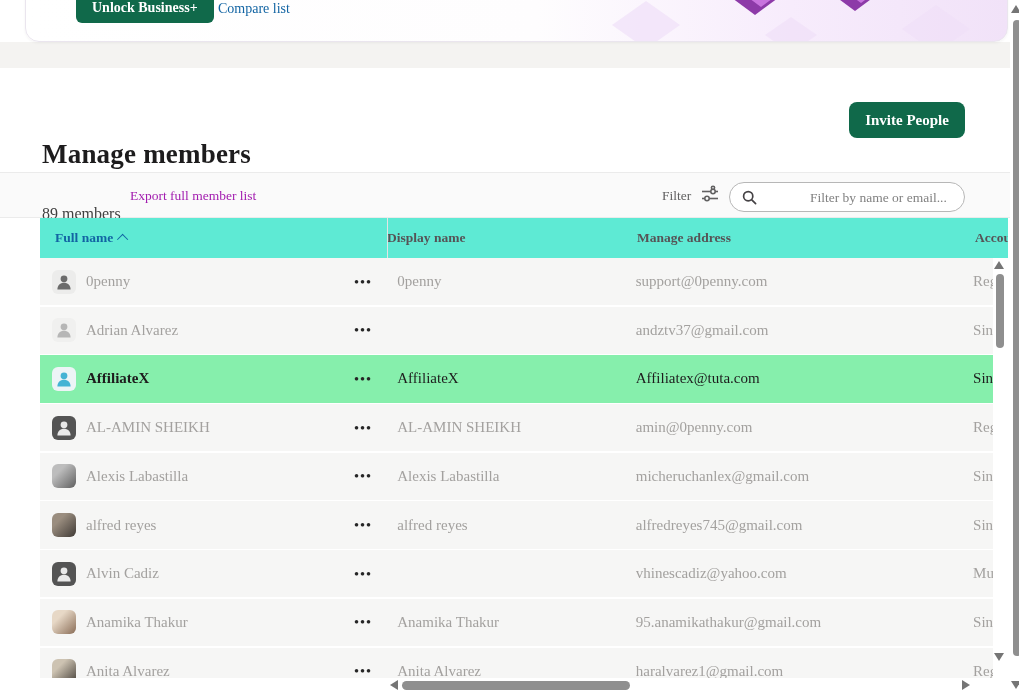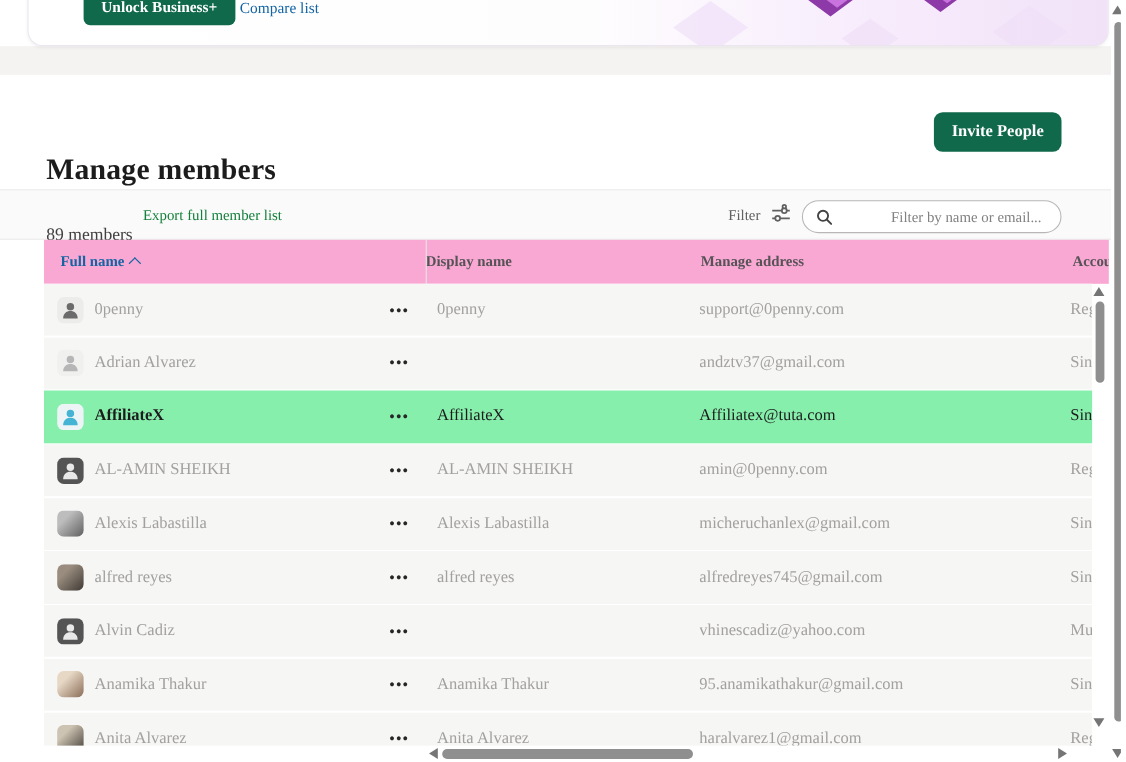--- a/index.html
+++ b/index.html
@@ -19,32 +19,32 @@
 
   
   .page-title{position:absolute;left:42px;top:101px;font-size:27px;font-weight:800;letter-spacing:.2px;color:#1d1c1d;margin-top:38px;}
   .invite-btn{position:absolute;left:849px;top:102px;width:116px;height:36px;border:none;border-radius:8px;
       background:#10694a;color:#fff;font-weight:bold;font-size:15px;font-family:inherit;cursor:pointer;}
 
   
   .toolbar{position:absolute;left:0;top:172px;width:1010px;height:46px;background:#fafafa;
       border-top:1px solid #ebebeb;border-bottom:1px solid #ebebeb;box-sizing:border-box;}
   .member-count{position:absolute;left:42px;top:32px;font-size:16px;color:#404040;}
-  .export-link{position:absolute;left:130px;top:15px;font-size:13.5px;color:#15803d;text-decoration:none;}
+  .export-link{position:absolute;left:130px;top:15px;font-size:13.5px;color:#a21caf;text-decoration:none;}
   .filter-label{position:absolute;left:662px;top:15px;font-size:13.5px;color:#616061;}
   .filter-icon{position:absolute;left:700px;top:12px;}
   .search-wrap{position:absolute;left:729px;top:9px;width:236px;height:30px;border:1px solid #b7b7b7;
       border-radius:16px;background:#fff;box-sizing:border-box;}
   .search-icon{position:absolute;left:12px;top:7px;}
   .search-input{position:absolute;left:34px;top:1px;width:190px;height:26px;border:none;outline:none;
       font-size:13.5px;color:#454245;background:transparent;font-family:inherit;margin-left:44px;}
   .search-input::placeholder{color:#818181;opacity:1;}
 
   
-  .thead{position:absolute;left:40px;top:218px;width:968px;height:40px;background:#f9a8d4;display:flex;align-items:center;}
+  .thead{position:absolute;left:40px;top:218px;width:968px;height:40px;background:#5eead4;display:flex;align-items:center;}
   .th{font-size:13.5px;font-weight:bold;color:#565356;box-sizing:border-box;}
   .th1{width:347px;padding-left:15px;color:#1264a3;display:flex;align-items:center;gap:7px;cursor:pointer;}
   .th2{width:250px;}
   .th3{width:338px;}
   .th4{width:33px;overflow:hidden;white-space:nowrap;}
   .sort-caret{width:7px;height:7px;border-left:1.8px solid #1264a3;border-top:1.8px solid #1264a3;
       transform:rotate(45deg) translateY(2px);display:inline-block;}
   .col-divider{position:absolute;left:387px;top:218px;width:1px;height:460px;background:#e4e4e4;}
 
   .rows-wrap{position:absolute;left:40px;top:258px;width:953px;height:420px;overflow:hidden;background:#fff;}

